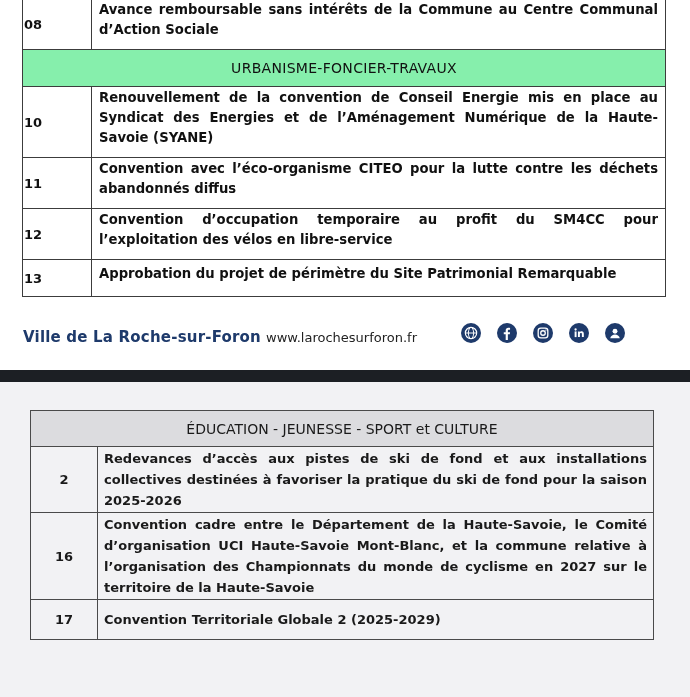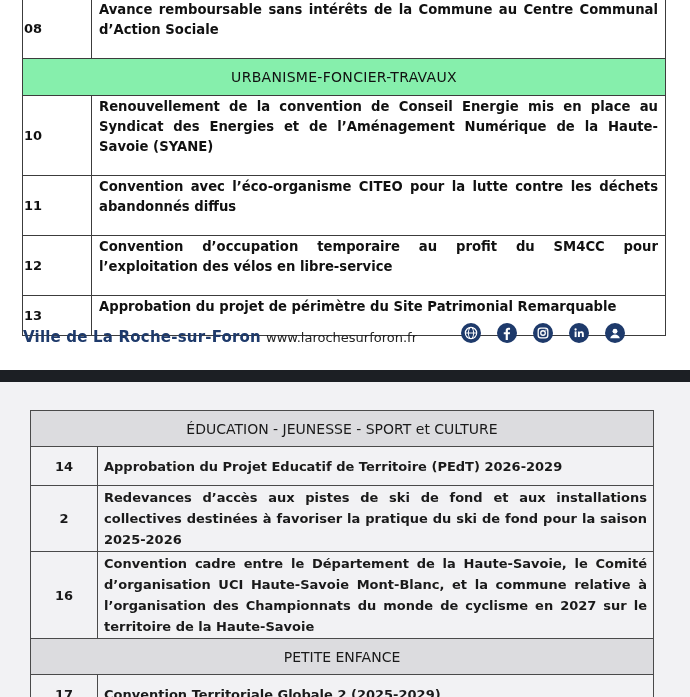--- a/index.html
+++ b/index.html
@@ -1,21 +1,21 @@
 <!DOCTYPE html>
 <html><head>
 <meta charset="utf-8">
 <style>
   html, body { margin:0; padding:0; }
   body { width:690px; height:697px; overflow:hidden; background:#ffffff; font-family:"DejaVu Sans", sans-serif; position:relative; }
   .top { position:absolute; left:0; top:0; width:690px; height:370px; background:#ffffff; }
   table.t1 { position:absolute; left:22px; top:-2px; width:644px; border-collapse:collapse; }
   table.t1 td { border:1.3px solid #3c3c3c; color:#111; }
   table.t1 td.num { width:66px; text-align:left; font-weight:bold; font-size:13px; }
-  table.t1 td.txt { font-weight:bold; font-size:13.2px; line-height:20px; padding:1px 7px 18px 7px; text-align:justify; }
+  table.t1 td.txt { font-weight:bold; font-size:13.2px; line-height:20px; padding:1px 7px 9px 7px; text-align:justify; }
   table.t1 td.sec { background:#86efac; text-align:center; font-size:14px; height:34px; letter-spacing:0.3px; }
   .footer { position:absolute; left:0; top:318px; width:690px; height:40px; }
   .ville { position:absolute; left:23px; top:10px; font-weight:bold; color:#1e3a6b; font-size:15px; letter-spacing:0.2px; }
   .url { position:absolute; left:266px; top:12px; font-size:13px; color:#222; }
   .icons { position:absolute; left:461px; top:5px; display:flex; gap:16px; }
   .ic { width:20px; height:20px; border-radius:50%; background:#1e3a6b; display:flex; align-items:center; justify-content:center; color:#fff; font-size:11px; font-weight:bold; }
   .ic svg { width:14px; height:14px; }
   .band { position:absolute; left:0; top:370px; width:690px; height:12px; background:#1c1f24; }
   .bottom { position:absolute; left:0; top:382px; width:690px; height:333px; background:#f2f2f4; }
   table.t2 { position:absolute; left:30px; top:28px; width:624px; border-collapse:collapse; }
@@ -97,34 +97,27 @@
 </div>
 
 <div class="band"></div>
 
 <div class="bottom">
   <table class="t2">
     <tbody>
         <tr>
       <td class="sec" colspan="2">ÉDUCATION - JEUNESSE - SPORT et CULTURE</td>
     </tr>
-    <tr style="height:39px">
-      <td class="num">14</td>
-      <td class="txt">Approbation du Projet Educatif de Territoire (PEdT) 2026-2029</td>
-    </tr>
     <tr style="height:45px">
       <td class="num">2</td>
       <td class="txt">Redevances d’accès aux pistes de ski de fond et aux installations collectives destinées à favoriser la pratique du ski de fond pour la saison 2025-2026</td>
     </tr>
     <tr style="height:84px">
       <td class="num">16</td>
       <td class="txt">Convention cadre entre le Département de la Haute-Savoie, le Comité d’organisation UCI Haute-Savoie Mont-Blanc, et la commune relative à l’organisation des Championnats du monde de cyclisme en 2027 sur le territoire de la Haute-Savoie</td>
-    </tr>
-    <tr>
-      <td class="sec" colspan="2">PETITE ENFANCE</td>
     </tr>
     <tr style="height:40px">
       <td class="num">17</td>
       <td class="txt">Convention Territoriale Globale 2 (2025-2029)</td>
     </tr>
 
   </tbody>
     </table>
 </div>
 

